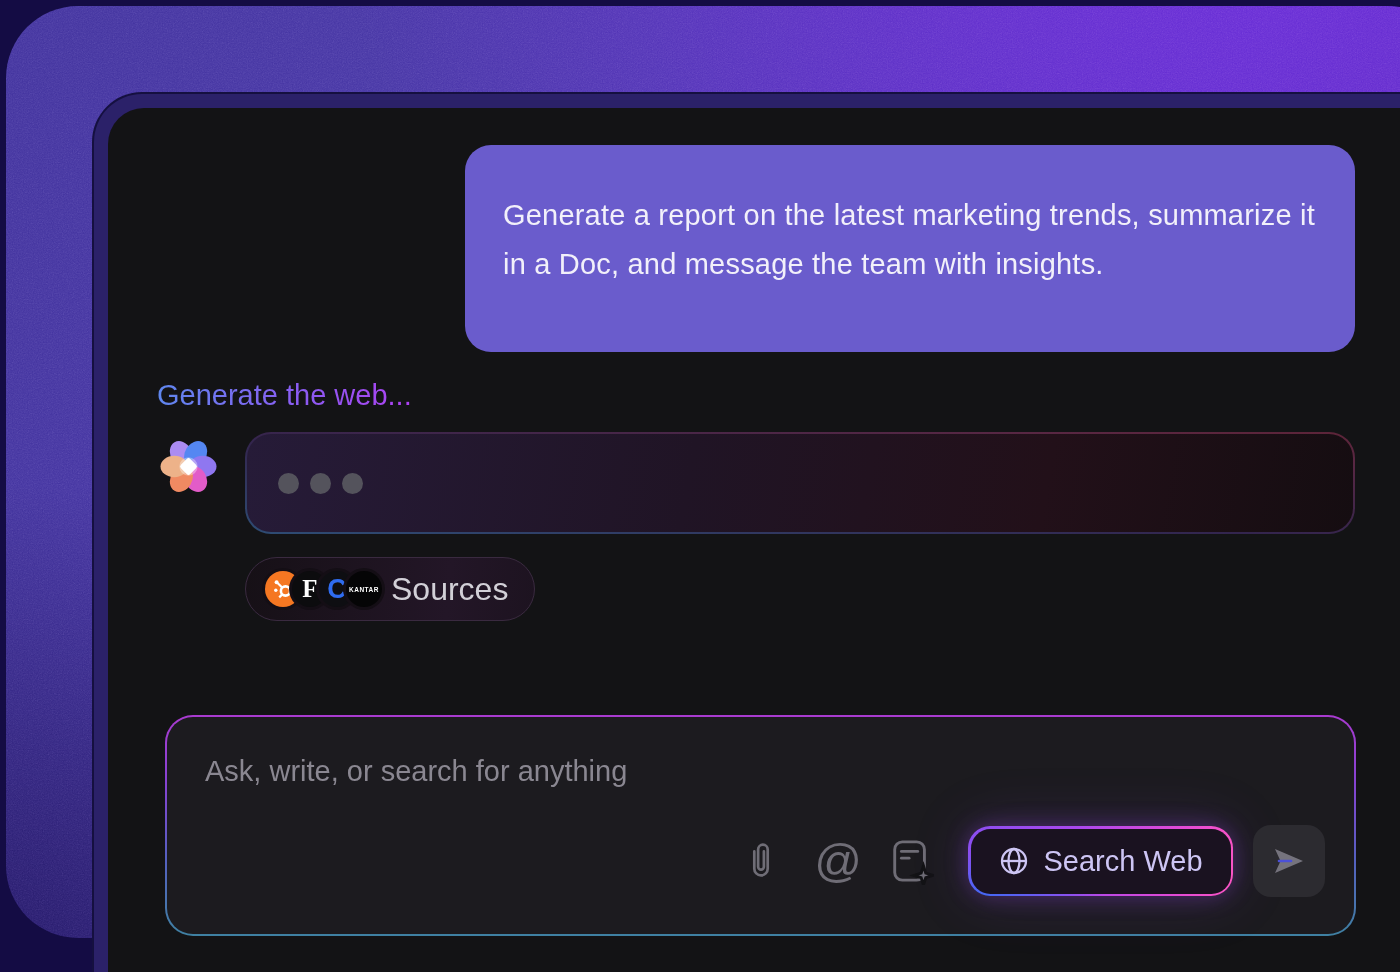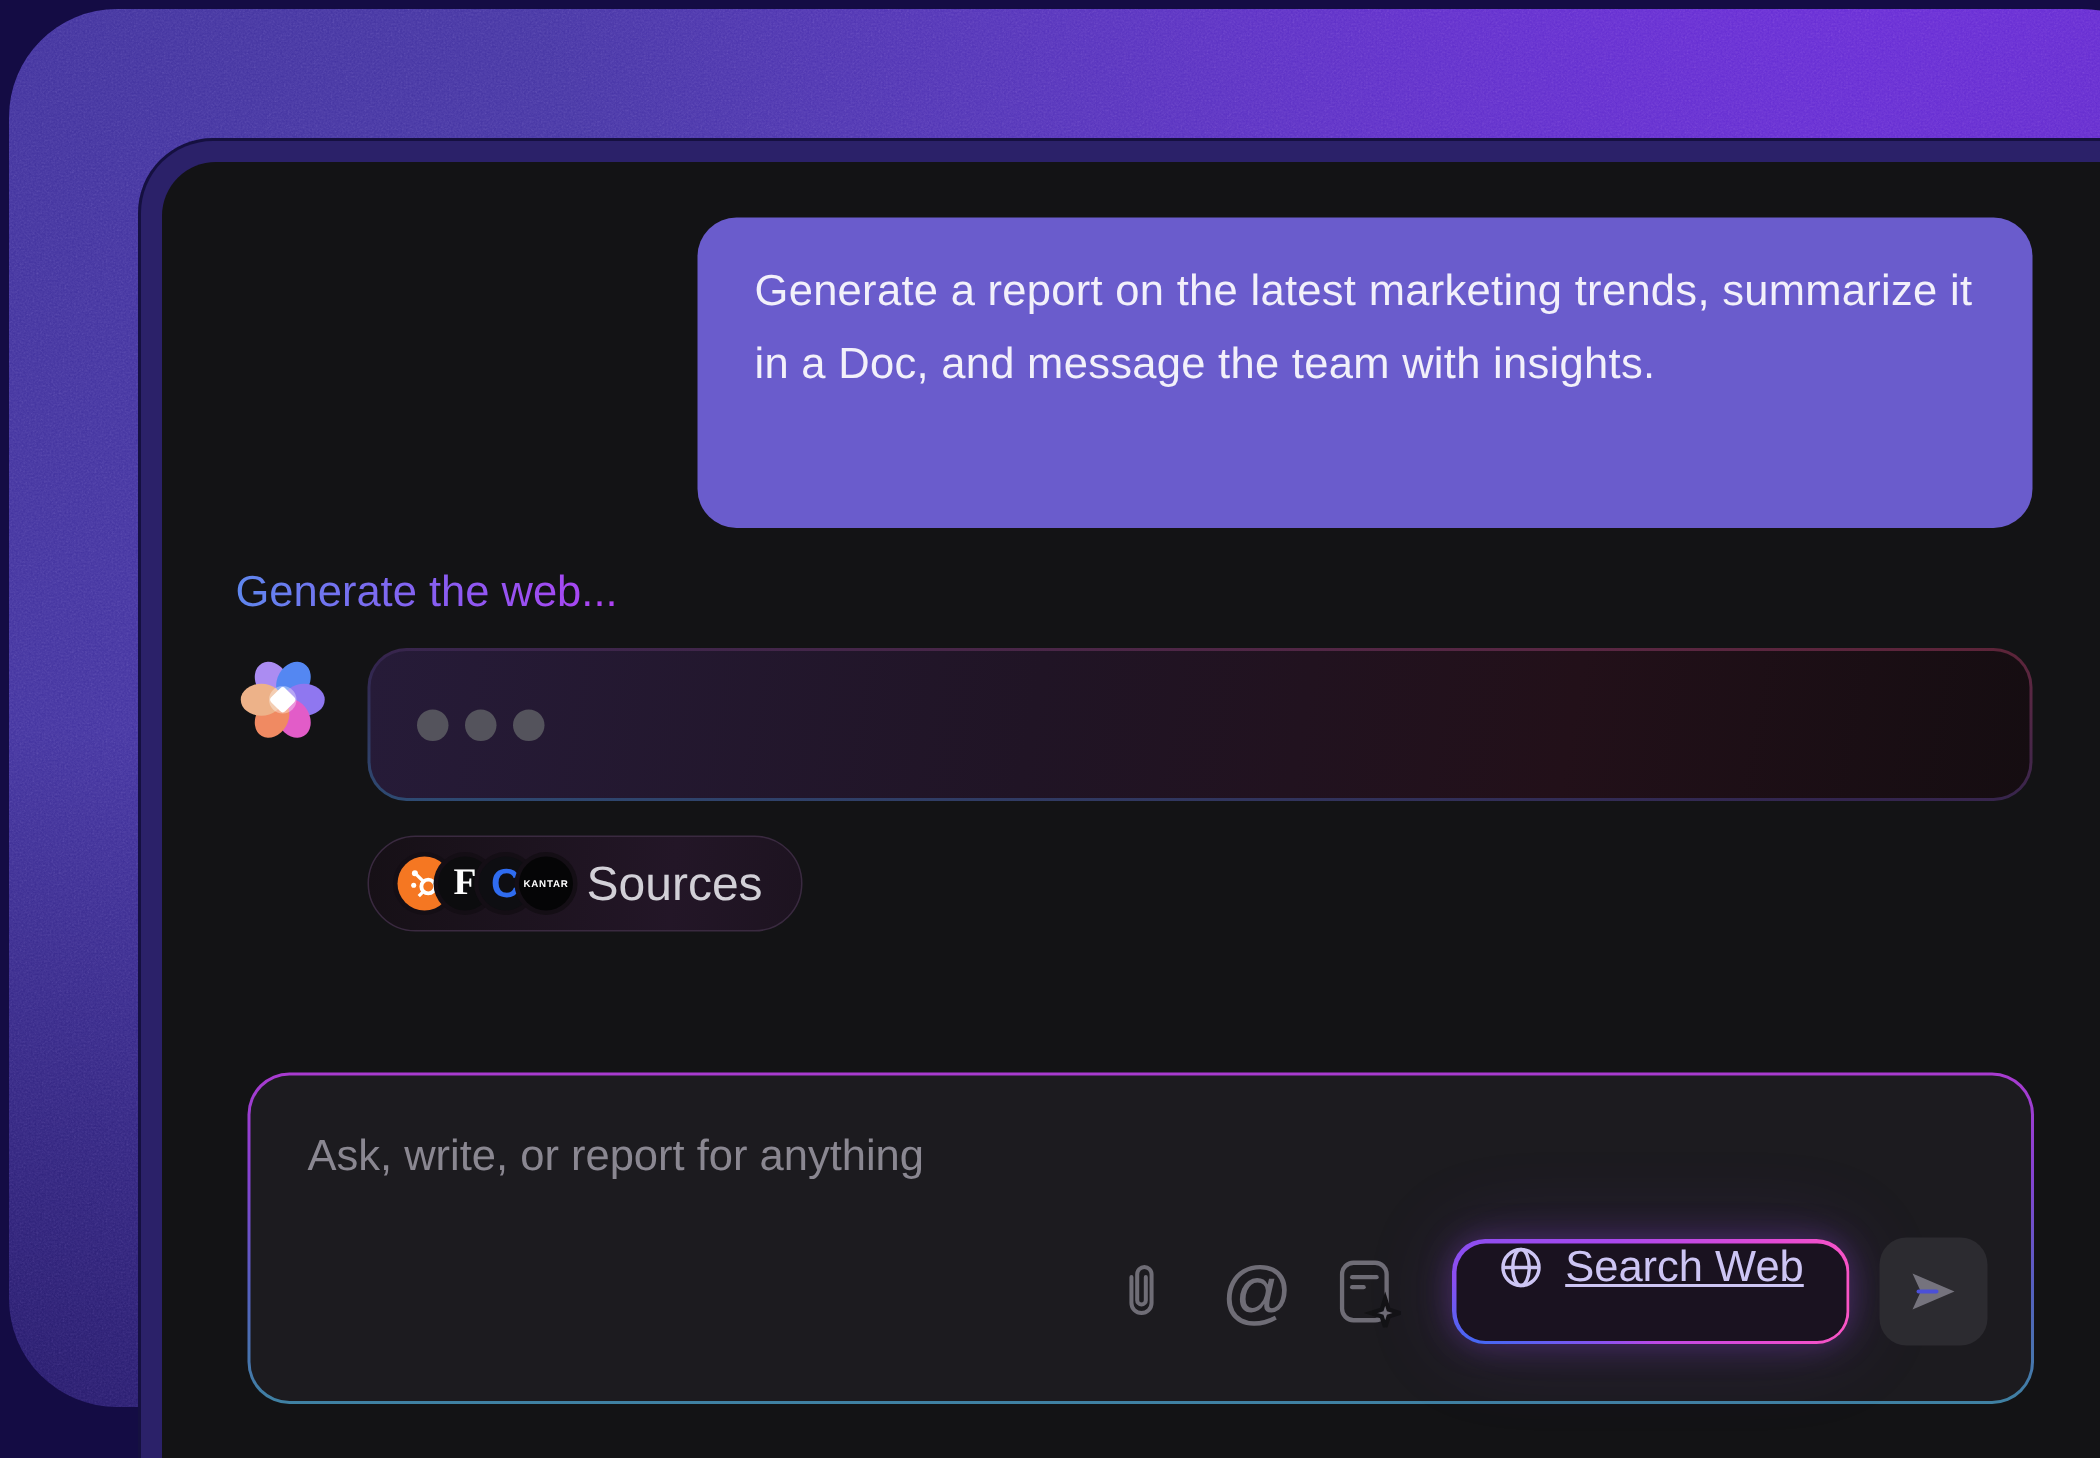--- a/index.html
+++ b/index.html
@@ -24,21 +24,21 @@
     position:absolute; left:94px; top:94px; right:-60px; bottom:-60px;
     background:#2b2169; border-radius:48px; box-shadow:0 0 0 2px #151040;
   }
   .window-inner { position:absolute; inset:14px; background:#131315; border-radius:36px; }
 
   .content { position:absolute; inset:0; z-index:5; }
 
   
   .bubble {
     position:absolute; left:465px; top:145px; width:890px; min-height:207px;
-    background:#6a5ccc; border-radius:26px; padding:25px 38px;
+    background:#6a5ccc; border-radius:26px; padding:46px 38px;
     color:#f2f0fa; font-size:29px; line-height:49px; letter-spacing:.2px;
   }
 
   
   .status {
     position:absolute; left:157px; top:379px; font-size:29px; font-weight:500;
     color:#8a5cf0;
     background:linear-gradient(90deg, #5f87ee 0%, #8a5cf2 55%, #ae41f2 100%);
     -webkit-background-clip:text; background-clip:text; -webkit-text-fill-color:transparent;
   }
@@ -97,22 +97,22 @@
   .searchweb {
     width:265px; height:70px; border-radius:22px; padding:2.5px; border:none; cursor:pointer;
     background:
       radial-gradient(90% 130% at 5% 105%, #3e6af4 0%, rgba(62,106,244,0) 52%),
       linear-gradient(98deg, #8a4ef0 0%, #aa48ee 40%, #e24ad6 78%, #fb55c4 100%);
     box-shadow:0 0 22px rgba(148,74,226,.35), 0 0 60px rgba(120,60,200,.2);
     margin-right:20px;
   }
   .searchweb-inner {
     width:100%; height:100%; border-radius:19.5px; background:#1a1220;
-    display:flex; align-items:flex-start; justify-content:center; gap:13px;
-    color:#cdc5f4; font-size:29px;text-decoration:underline;
+    display:flex; align-items:center; justify-content:center; gap:13px;
+    color:#cdc5f4; font-size:29px;
   }
 
   .send {
     width:72px; height:72px; border-radius:18px; border:none; background:#2c2b30;
     display:flex; align-items:center; justify-content:center; cursor:pointer;
   }
 </style>
 </head>
 <body>
 
@@ -178,21 +178,21 @@
         </span>
         <span class="src src-kantar">
           <span>KANTAR</span>
         </span>
       </div>
       <span class="src-label">Sources</span>
     </div>
 
     <div class="composer-wrap">
       <div class="composer">
-        <div class="placeholder">Ask, write, or report for anything</div>
+        <div class="placeholder">Ask, write, or search for anything</div>
 
         <div class="controls">
 
           <button class="tool-btn btn-clip">
             <svg width="40" height="46" viewBox="0 0 40 48" xmlns="http://www.w3.org/2000/svg">
               <path d="M13 14 v18 a7 7 0 0 0 14 0 V 12 a5 5 0 0 0 -10 0 v18 a3 3 0 0 0 6 0 V 14" fill="none" stroke="#6f6d76" stroke-width="2.8" stroke-linecap="round" stroke-linejoin="round"></path>
             </svg>
           </button>
 
           <button class="tool-btn btn-at">

